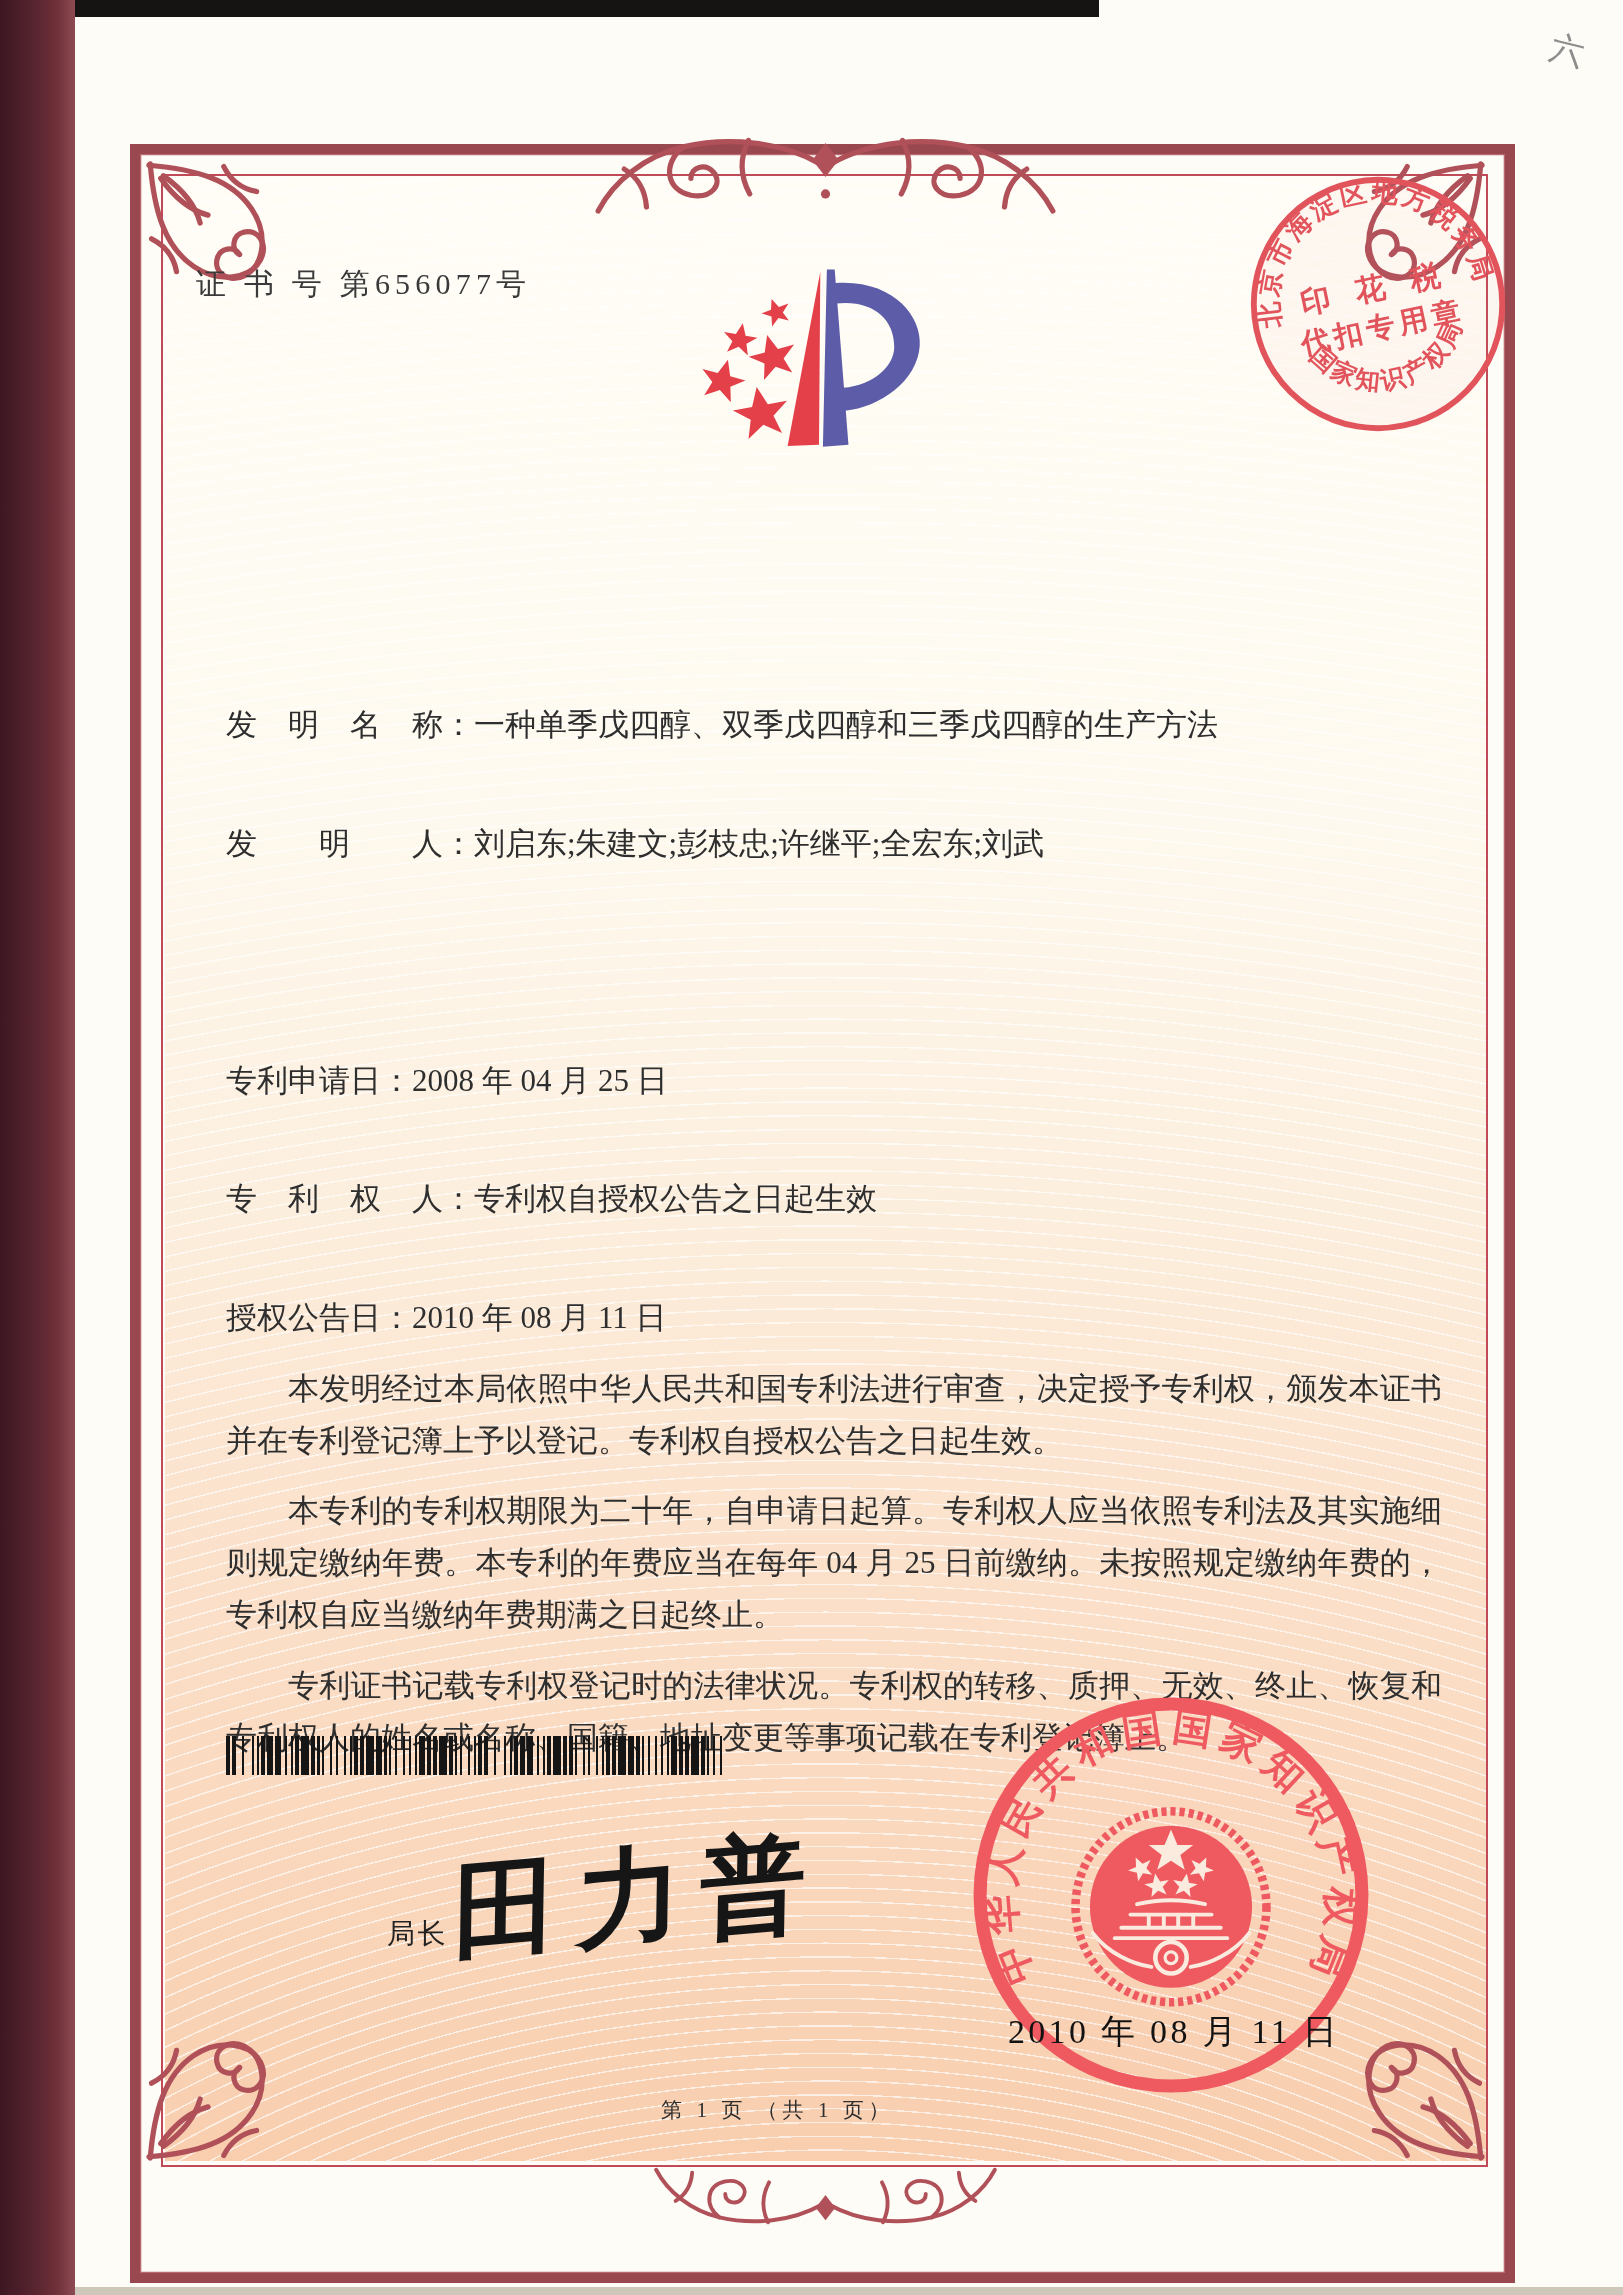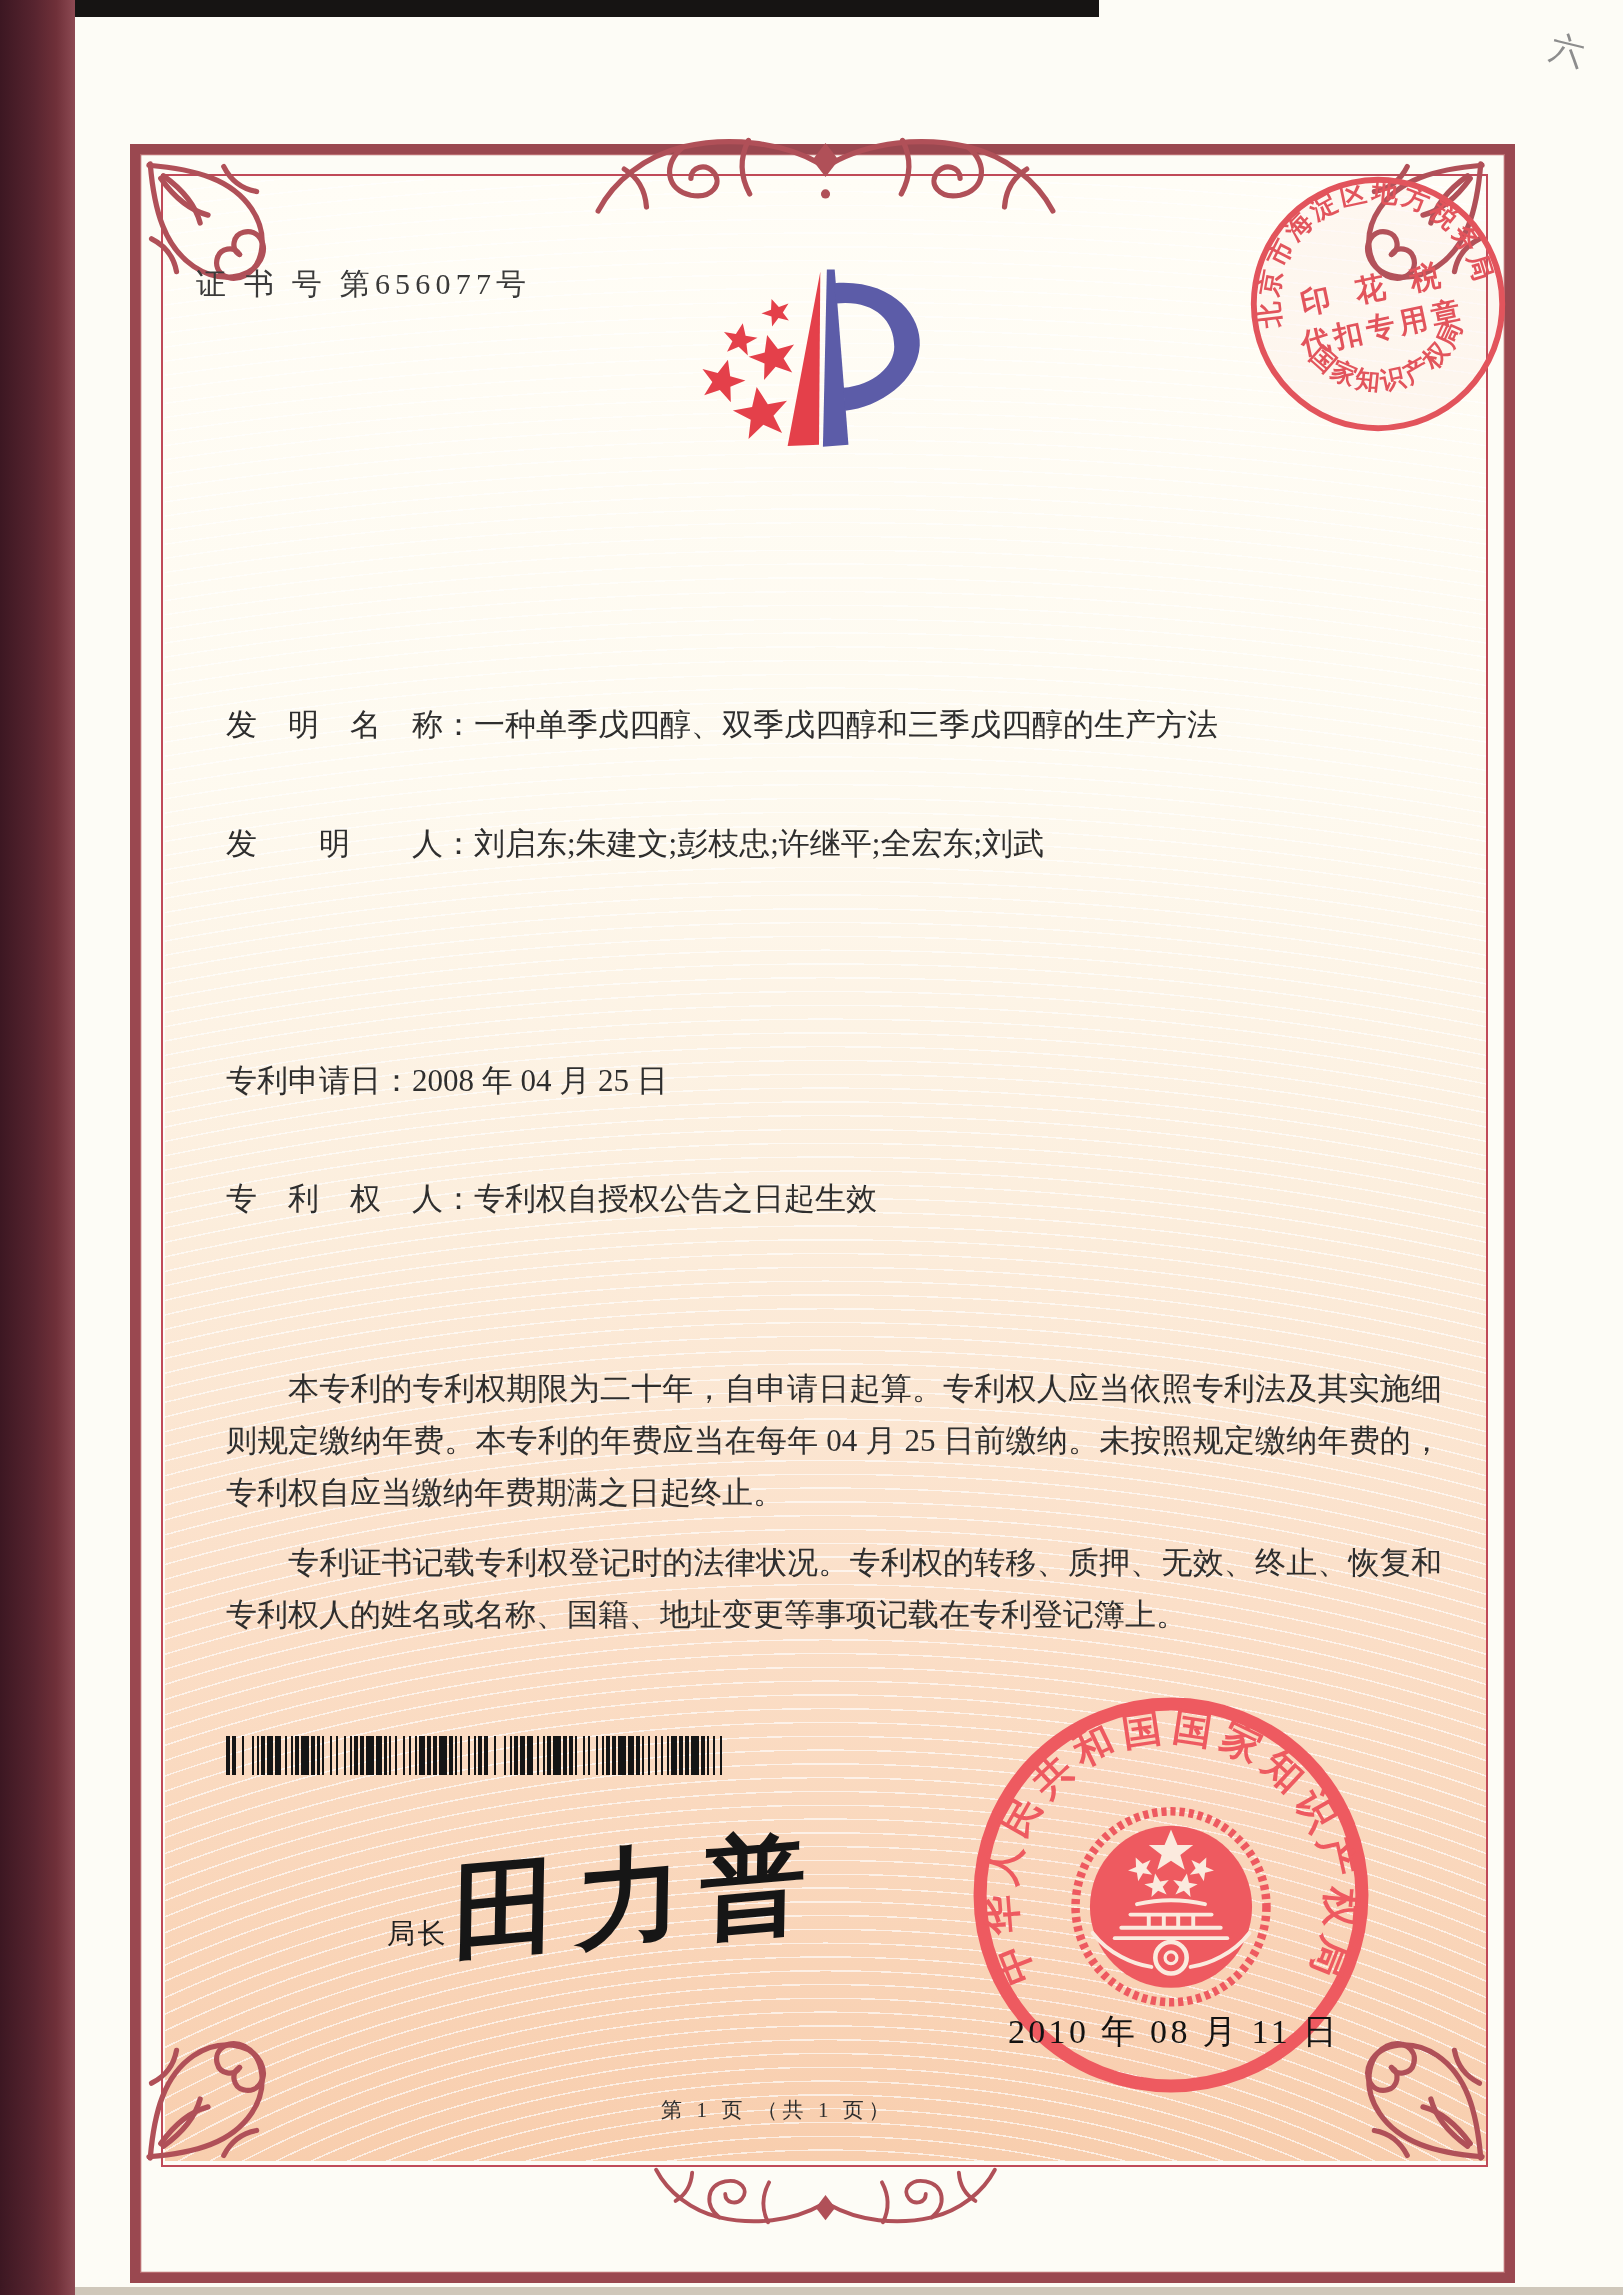--- a/index.html
+++ b/index.html
@@ -125,22 +125,24 @@
     <polygon points="190,37 140,304 188,302" fill="#e4404a"></polygon>
     <polygon points="200,34 194,305 233,302 212,34" fill="#5c5ca8"></polygon>
     <path fill="#5c5ca8" d="M211,55 C300,48 345,105 342,150 C339,205 280,245 228,250 L225,215 C272,210 303,182 303,152 C303,108 268,80 214,86 Z"></path>
   </svg>
 
 
   <div class="row r1"><span>发　　明　　人：</span><span>刘启东;朱建文;彭枝忠;许继平;全宏东;刘武</span></div>
   <div class="row r0"><span>发　明　名　称：</span><span>一种单季戊四醇、双季戊四醇和三季戊四醇的生产方法</span></div>
   <div class="row r3"><span>专利申请日：</span><span>2008 年 04 月 25 日</span></div>
   <div class="row r4"><span>专　利　权　人：</span><span>专利权自授权公告之日起生效</span></div>
+  <div class="row r5"><span>授权公告日：</span><span>2010 年 08 月 11 日</span></div>
 
   <div class="paras">
+    <p>本发明经过本局依照中华人民共和国专利法进行审查，决定授予专利权，颁发本证书并在专利登记簿上予以登记。专利权自授权公告之日起生效。</p>
     <p>本专利的专利权期限为二十年，自申请日起算。专利权人应当依照专利法及其实施细则规定缴纳年费。本专利的年费应当在每年 04 月 25 日前缴纳。未按照规定缴纳年费的，专利权自应当缴纳年费期满之日起终止。</p>
     <p>专利证书记载专利权登记时的法律状况。专利权的转移、质押、无效、终止、恢复和专利权人的姓名或名称、国籍、地址变更等事项记载在专利登记簿上。</p>
   </div>
 
   <div class="barcode"><span class="bcbar" style="width: 3.9px;"></span><span class="bcgap" style="width: 2px;"></span><span class="bcbar" style="width: 3.9px;"></span><span class="bcgap" style="width: 5.9px;"></span><span class="bcbar" style="width: 2px;"></span><span class="bcgap" style="width: 7.9px;"></span><span class="bcbar" style="width: 2px;"></span><span class="bcgap" style="width: 3.9px;"></span><span class="bcbar" style="width: 2px;"></span><span class="bcgap" style="width: 2px;"></span><span class="bcbar" style="width: 3.9px;"></span><span class="bcgap" style="width: 2px;"></span><span class="bcbar" style="width: 5.9px;"></span><span class="bcgap" style="width: 2px;"></span><span class="bcbar" style="width: 5.9px;"></span><span class="bcgap" style="width: 3.9px;"></span><span class="bcbar" style="width: 2px;"></span><span class="bcgap" style="width: 3.9px;"></span><span class="bcbar" style="width: 2px;"></span><span class="bcgap" style="width: 2px;"></span><span class="bcbar" style="width: 3.9px;"></span><span class="bcgap" style="width: 2px;"></span><span class="bcbar" style="width: 7.9px;"></span><span class="bcgap" style="width: 2px;"></span><span class="bcbar" style="width: 3.9px;"></span><span class="bcgap" style="width: 2px;"></span><span class="bcbar" style="width: 3.9px;"></span><span class="bcgap" style="width: 2px;"></span><span class="bcbar" style="width: 2px;"></span><span class="bcgap" style="width: 5.9px;"></span><span class="bcbar" style="width: 2px;"></span><span class="bcgap" style="width: 3.9px;"></span><span class="bcbar" style="width: 2px;"></span><span class="bcgap" style="width: 5.9px;"></span><span class="bcbar" style="width: 2px;"></span><span class="bcgap" style="width: 3.9px;"></span><span class="bcbar" style="width: 2px;"></span><span class="bcgap" style="width: 2px;"></span><span class="bcbar" style="width: 3.9px;"></span><span class="bcgap" style="width: 2px;"></span><span class="bcbar" style="width: 3.9px;"></span><span class="bcgap" style="width: 2px;"></span><span class="bcbar" style="width: 7.9px;"></span><span class="bcgap" style="width: 2px;"></span><span class="bcbar" style="width: 5.9px;"></span><span class="bcgap" style="width: 2px;"></span><span class="bcbar" style="width: 3.9px;"></span><span class="bcgap" style="width: 2px;"></span><span class="bcbar" style="width: 2px;"></span><span class="bcgap" style="width: 3.9px;"></span><span class="bcbar" style="width: 2px;"></span><span class="bcgap" style="width: 5.9px;"></span><span class="bcbar" style="width: 2px;"></span><span class="bcgap" style="width: 3.9px;"></span><span class="bcbar" style="width: 2px;"></span><span class="bcgap" style="width: 3.9px;"></span><span class="bcbar" style="width: 2px;"></span><span class="bcgap" style="width: 2px;"></span><span class="bcbar" style="width: 5.9px;"></span><span class="bcgap" style="width: 2px;"></span><span class="bcbar" style="width: 3.9px;"></span><span class="bcgap" style="width: 2px;"></span><span class="bcbar" style="width: 3.9px;"></span><span class="bcgap" style="width: 2px;"></span><span class="bcbar" style="width: 7.9px;"></span><span class="bcgap" style="width: 2px;"></span><span class="bcbar" style="width: 3.9px;"></span><span class="bcgap" style="width: 2px;"></span><span class="bcbar" style="width: 2px;"></span><span class="bcgap" style="width: 3.9px;"></span><span class="bcbar" style="width: 2px;"></span><span class="bcgap" style="width: 5.9px;"></span><span class="bcbar" style="width: 2px;"></span><span class="bcgap" style="width: 3.9px;"></span><span class="bcbar" style="width: 2px;"></span><span class="bcgap" style="width: 2px;"></span><span class="bcbar" style="width: 3.9px;"></span><span class="bcgap" style="width: 2px;"></span><span class="bcbar" style="width: 3.9px;"></span><span class="bcgap" style="width: 5.9px;"></span><span class="bcbar" style="width: 2px;"></span><span class="bcgap" style="width: 7.9px;"></span><span class="bcbar" style="width: 2px;"></span><span class="bcgap" style="width: 3.9px;"></span><span class="bcbar" style="width: 2px;"></span><span class="bcgap" style="width: 2px;"></span><span class="bcbar" style="width: 3.9px;"></span><span class="bcgap" style="width: 2px;"></span><span class="bcbar" style="width: 5.9px;"></span><span class="bcgap" style="width: 2px;"></span><span class="bcbar" style="width: 5.9px;"></span><span class="bcgap" style="width: 3.9px;"></span><span class="bcbar" style="width: 2px;"></span><span class="bcgap" style="width: 3.9px;"></span><span class="bcbar" style="width: 2px;"></span><span class="bcgap" style="width: 2px;"></span><span class="bcbar" style="width: 3.9px;"></span><span class="bcgap" style="width: 2px;"></span><span class="bcbar" style="width: 7.9px;"></span><span class="bcgap" style="width: 2px;"></span><span class="bcbar" style="width: 3.9px;"></span><span class="bcgap" style="width: 2px;"></span><span class="bcbar" style="width: 3.9px;"></span><span class="bcgap" style="width: 2px;"></span><span class="bcbar" style="width: 2px;"></span><span class="bcgap" style="width: 5.9px;"></span><span class="bcbar" style="width: 2px;"></span><span class="bcgap" style="width: 3.9px;"></span><span class="bcbar" style="width: 2px;"></span><span class="bcgap" style="width: 5.9px;"></span><span class="bcbar" style="width: 2px;"></span><span class="bcgap" style="width: 3.9px;"></span><span class="bcbar" style="width: 2px;"></span><span class="bcgap" style="width: 2px;"></span><span class="bcbar" style="width: 3.9px;"></span><span class="bcgap" style="width: 2px;"></span><span class="bcbar" style="width: 3.9px;"></span><span class="bcgap" style="width: 2px;"></span><span class="bcbar" style="width: 7.9px;"></span><span class="bcgap" style="width: 2px;"></span><span class="bcbar" style="width: 5.9px;"></span><span class="bcgap" style="width: 2px;"></span><span class="bcbar" style="width: 3.9px;"></span><span class="bcgap" style="width: 2px;"></span><span class="bcbar" style="width: 2px;"></span><span class="bcgap" style="width: 3.9px;"></span><span class="bcbar" style="width: 2px;"></span><span class="bcgap" style="width: 5.9px;"></span><span class="bcbar" style="width: 2px;"></span><span class="bcgap" style="width: 3.9px;"></span><span class="bcbar" style="width: 2px;"></span><span class="bcgap" style="width: 3.9px;"></span><span class="bcbar" style="width: 2px;"></span><span class="bcgap" style="width: 2px;"></span><span class="bcbar" style="width: 5.9px;"></span><span class="bcgap" style="width: 2px;"></span><span class="bcbar" style="width: 3.9px;"></span><span class="bcgap" style="width: 2px;"></span><span class="bcbar" style="width: 3.9px;"></span><span class="bcgap" style="width: 2px;"></span><span class="bcbar" style="width: 7.9px;"></span><span class="bcgap" style="width: 2px;"></span><span class="bcbar" style="width: 3.9px;"></span><span class="bcgap" style="width: 2px;"></span><span class="bcbar" style="width: 2px;"></span><span class="bcgap" style="width: 3.9px;"></span><span class="bcbar" style="width: 2px;"></span><span class="bcgap" style="width: 5.9px;"></span><span class="bcbar" style="width: 2px;"></span><span class="bcgap" style="width: 3.9px;"></span></div>
 
   <div class="signer-label">局长</div>
   <div class="signature">田力普</div>
 
   <svg class="seal-top" viewBox="0 0 410 410">

